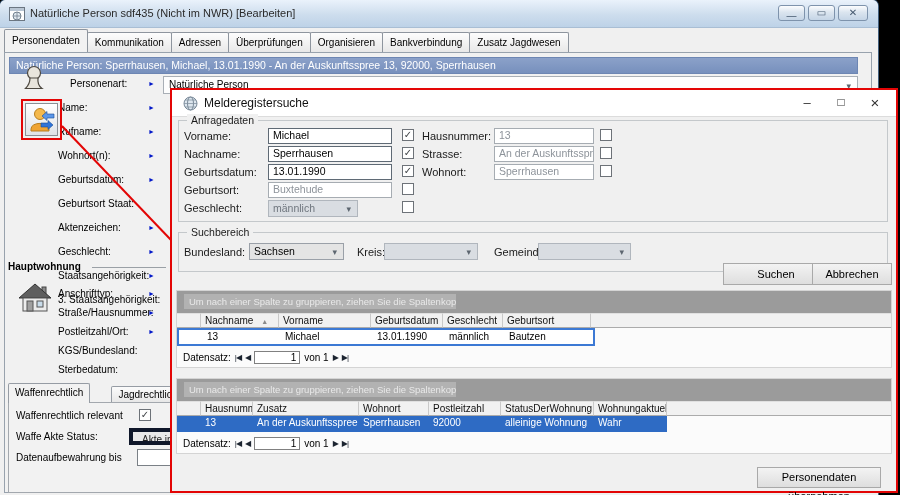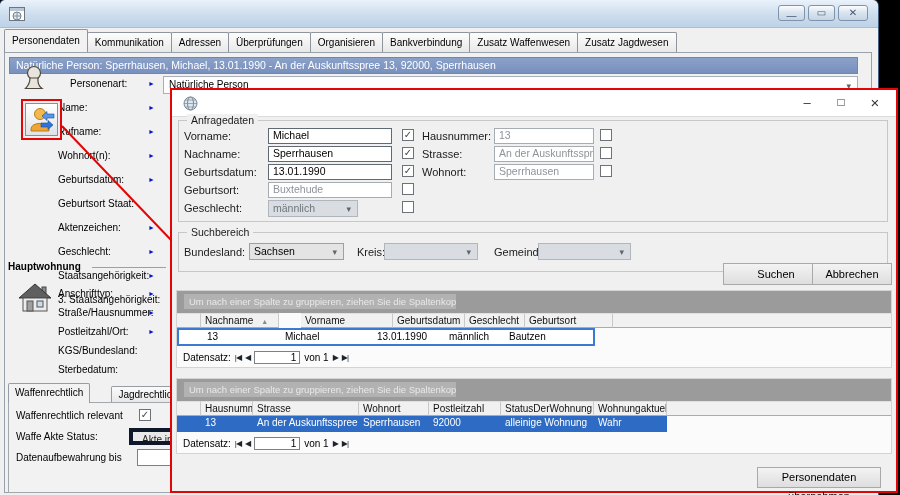--- a/index.html
+++ b/index.html
@@ -88,35 +88,35 @@
 <div class="win">
   <div class="titlebar">
     <span class="abs" style="left:9px;top:6px;">
       <svg width="16" height="16" viewBox="0 0 16 16">
           <rect x="0.5" y="1.5" width="15" height="13" fill="#fff" stroke="#6b7682"></rect>
           <rect x="1" y="2" width="14" height="3" fill="#b9c6d4"></rect>
           <circle cx="8" cy="10" r="4" fill="#dfe8ef" stroke="#74828f"></circle>
           <path d="M4 10 h8 M8 6 v8" stroke="#74828f" fill="none" stroke-width="0.8"></path>
         </svg>
     </span>
+    <span class="wtitle">Natürliche Person sdf435 (Nicht im NWR) [Bearbeiten]</span>
     <span class="capbtns">
       <span class="capbtn" style="line-height:19px;">—</span>
       <span class="capbtn">▭</span>
       <span class="capbtn" style="width:30px;">✕</span>
     </span>
   </div>
 
   <div class="tabs">
     <span class="tab active">Personendaten</span>
     <span class="tab">Kommunikation</span>
     <span class="tab">Adressen</span>
     <span class="tab">Überprüfungen</span>
     <span class="tab">Organisieren</span>
     <span class="tab">Bankverbindung</span>
-    <span class="tab">Zusatz Waffenwesen</span>
     <span class="tab">Zusatz Jagdwesen</span>
   </div>
 
   <div class="contentpane"></div>
 
   <div class="banner">Natürliche Person: Sperrhausen, Michael, 13.01.1990 - An der Auskunftsspree 13, 92000, Sperrhausen</div>
 
   <div class="combo-main">
     <span>Natürliche Person</span>
     <span class="chev">▾</span>
@@ -199,20 +199,21 @@
 
 <div class="dialog">
   <div class="dtitlebar">
     <span class="abs" style="left:11px;top:6px;">
       <svg width="15" height="15" viewBox="0 0 15 15">
           <circle cx="7.5" cy="7.5" r="6.5" fill="#dde6ee" stroke="#7a8a99"></circle>
           <ellipse cx="7.5" cy="7.5" rx="3" ry="6.5" fill="none" stroke="#7a8a99"></ellipse>
           <path d="M1 7.5 h13 M2 4 h11 M2 11 h11" stroke="#7a8a99" fill="none" stroke-width="0.7"></path>
         </svg>
     </span>
+    <span class="dtitle">Melderegistersuche</span>
     <span class="dctrls">
       <span class="dctrl">–</span>
       <span class="dctrl" style="font-size:12px;">□</span>
       <span class="dctrl" style="font-size:15px;">×</span>
     </span>
   </div>
 
   <div class="group" style="left:6px;top:30px;width:710px;height:102px;">
     <span class="legend">Anfragedaten</span>
   </div>
@@ -267,21 +268,21 @@
   <div class="btn" style="left:551px;top:173px;width:106px;height:22px;line-height:20px;">Suchen</div>
   <div class="btn" style="left:640px;top:173px;width:80px;height:22px;line-height:20px;">Abbrechen</div>
 
   <div class="grid" style="left:4px;top:200px;width:716px;height:78px;">
     <div class="gpanel">
       <div class="ghint">Um nach einer Spalte zu gruppieren, ziehen Sie die Spaltenkopfzeile hierher.</div>
     </div>
     <div class="ghead">
       <div class="hc" style="width:24px;"></div>
       <div class="hc" style="width:78px;"><span>Nachname</span><span class="sorticon">▲</span></div>
-      <div class="hc" style="width:92px;margin-left:22px;">Vorname</div>
+      <div class="hc" style="width:92px;">Vorname</div>
       <div class="hc" style="width:72px;">Geburtsdatum</div>
       <div class="hc" style="width:60px;">Geschlecht</div>
       <div class="hc" style="width:88px;">Geburtsort</div>
       <div class="hc" style="flex:1;border-right:none;"></div>
     </div>
     <div class="grow" style="left:0;top:37px;width:418px;height:18px;border:2px solid #3c79d4;box-sizing:border-box;">
       <div class="dc" style="width:24px;"></div>
       <div class="dc" style="width:78px;">13</div>
       <div class="dc" style="width:92px;">Michael</div>
       <div class="dc" style="width:72px;">13.01.1990</div>
@@ -299,21 +300,21 @@
     </div>
   </div>
 
   <div class="grid" style="left:4px;top:288px;width:716px;height:76px;">
     <div class="gpanel">
       <div class="ghint">Um nach einer Spalte zu gruppieren, ziehen Sie die Spaltenkopfzeile hierher.</div>
     </div>
     <div class="ghead">
       <div class="hc" style="width:24px;"></div>
       <div class="hc" style="width:52px;">Hausnummer</div>
-      <div class="hc" style="width:106px;">Strasse</div>
+      <div class="hc" style="width:106px;">Zusatz</div>
       <div class="hc" style="width:70px;">Wohnort</div>
       <div class="hc" style="width:72px;">Postleitzahl</div>
       <div class="hc" style="width:93px;">StatusDerWohnung</div>
       <div class="hc" style="width:73px;">Wohnungaktuell</div>
       <div class="hc" style="flex:1;border-right:none;"></div>
     </div>
     <div class="grow" style="left:0;top:37px;width:490px;height:16px;background:#2e6bc4;color:#fff;">
       <div class="dc" style="width:24px;"></div>
       <div class="dc" style="width:52px;">13</div>
       <div class="dc" style="width:106px;">An der Auskunftsspree</div>

